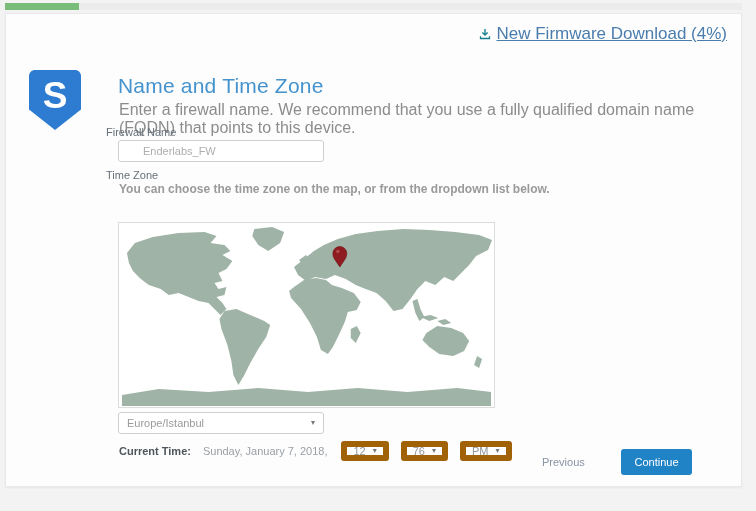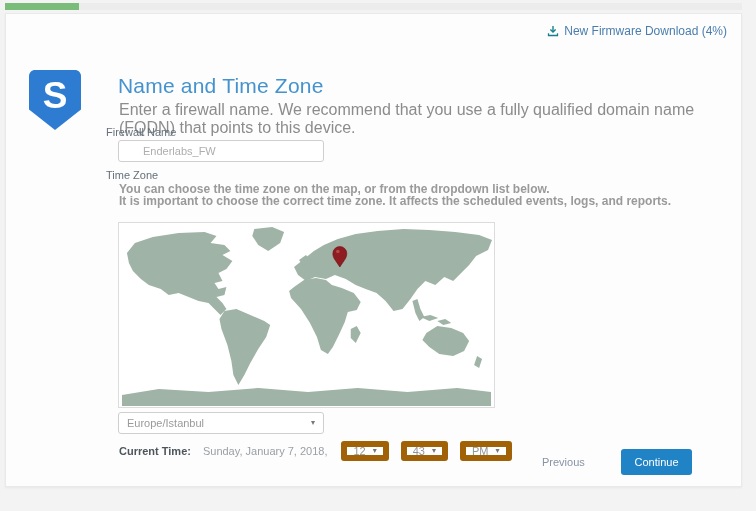--- a/index.html
+++ b/index.html
@@ -6,21 +6,21 @@
   html,body { background:#f4f4f4; font-family:"Liberation Sans", sans-serif; }
   .screen { position:relative; width:756px; height:511px; background:#f3f3f3; overflow:hidden; }
 
   .progress-track { position:absolute; left:5px; top:3px; width:737px; height:7px; background:#ececec; }
   .progress-fill { height:100%; background:#7abd7a; }
 
   .card { position:absolute; left:5px; top:13px; width:737px; height:474px;
           background:#fdfdfd; border:1px solid #e9e9e9; box-shadow:0 1px 2px rgba(0,0,0,.05); }
 
   .firmware-link { position:absolute; top:10px; right:14px; display:flex; align-items:center; gap:5px;
-                   color:#4a7dae; font-size:12px; cursor:pointer; }
+                   color:#4a7dae; font-size:17px; cursor:pointer;text-decoration:underline; }
   .firmware-link svg { display:block; }
 
   .logo { position:absolute; left:23px; top:56px; width:52px; height:60px; }
 
   .title    { position:absolute; left:112px; top:60px; font-size:21px; color:#4493ce; font-weight:400; letter-spacing:.2px; }
   .subtitle { position:absolute; left:113px; top:87px; font-size:16px; color:#8c8c8c; }
 
   .field-label { position:absolute; left:100px; font-size:11px; color:#65707a; }
   .fw-label { top:112px; }
   .fw-input { position:absolute; left:112px; top:126px; width:206px; height:22px;
@@ -85,21 +85,20 @@
     </div>
 
     <div class="title">Name and Time Zone</div>
     <div class="subtitle">Enter a firewall name. We recommend that you use a fully qualified domain name (FQDN) that points to this device.</div>
 
     <div class="field-label fw-label">Firewall Name</div>
     <input class="fw-input" type="text" value="Enderlabs_FW" style="">
 
     <div class="field-label tz-label">Time Zone</div>
     <div class="tz-desc tz-desc1">You can choose the time zone on the map, or from the dropdown list below.</div>
-    <div class="tz-desc tz-desc2">It is important to choose the correct time zone. It affects the scheduled events, logs, and reports.</div>
 
     <div class="map">
       <svg viewBox="0 0 377 184" preserveAspectRatio="none">
         <g fill="#9fb3a6">
           <path d="M8,30 L16,20 L34,14 L60,10 L86,9 L98,13 L92,20 L106,22 L112,28 L104,32 L114,38 L108,46 L100,50 L104,58 L96,60 L100,66 L108,64 L106,72 L98,74 L104,80 L108,86 L102,92 L96,86 L90,80 L80,78 L70,74 L60,70 L50,72 L42,66 L30,62 L22,56 L14,48 L10,40 Z"></path>
           <path d="M136,6 L154,4 L166,9 L162,20 L150,28 L140,22 L134,13 Z"></path>
           <path d="M106,88 L118,86 L132,92 L146,98 L152,102 L148,114 L140,126 L132,140 L126,152 L120,162 L115,152 L113,138 L109,122 L103,106 L101,96 Z"></path>
           <path d="M180,52 L176,44 L186,36 L196,28 L206,22 L220,16 L238,11 L260,8 L286,6 L312,7 L338,9 L362,12 L375,17 L371,27 L359,33 L352,42 L344,50 L336,58 L327,54 L318,62 L308,58 L300,66 L293,76 L285,86 L276,88 L268,78 L259,70 L248,66 L238,62 L228,56 L217,52 L208,56 L197,54 L188,58 Z"></path>
           <path d="M181,37 l7,-5 l5,6 l-6,7 Z"></path>
           <path d="M176,64 L186,57 L198,55 L208,57 L214,62 L224,65 L236,70 L243,79 L239,87 L230,89 L227,99 L221,112 L215,124 L210,131 L203,127 L199,114 L192,100 L183,86 L173,75 L171,68 Z"></path>
@@ -125,21 +124,21 @@
     </div>
 
     <div class="time-row">
       <span class="time-label">Current Time:</span>
       <span class="time-date">Sunday, January 7, 2018,</span>
       <span class="time-select">
         <span>12</span>
         <span class="chevron">▾</span>
       </span>
       <span class="time-select">
-        <span>43</span>
+        <span>76</span>
         <span class="chevron">▾</span>
       </span>
       <span class="time-select">
         <span>PM</span>
         <span class="chevron">▾</span>
       </span>
     </div>
 
     <div class="previous">Previous</div>
     <button class="continue">Continue</button>

